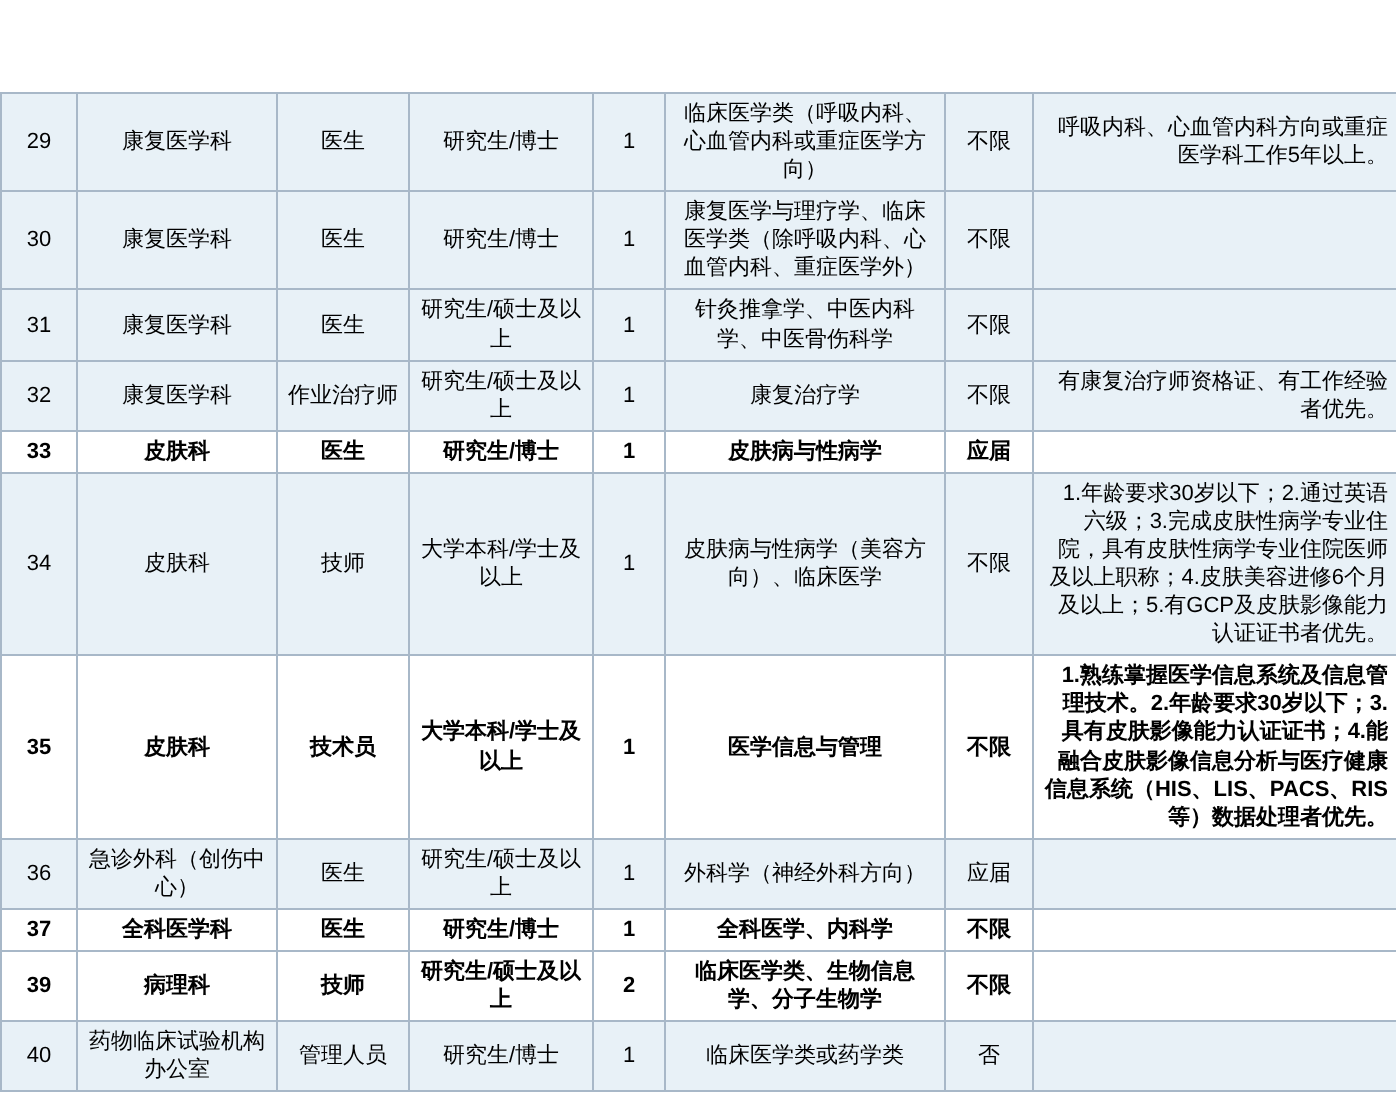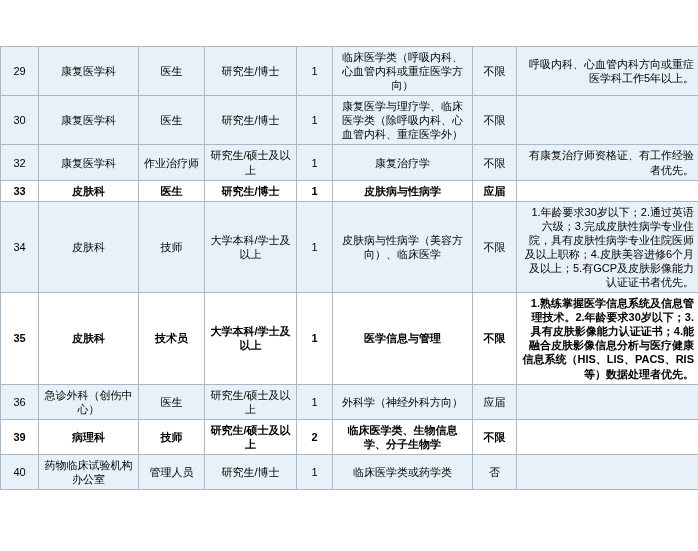--- a/index.html
+++ b/index.html
@@ -73,20 +73,30 @@
         <td class="cell-center">30</td>
         <td class="cell-center">康复医学科</td>
         <td class="cell-center">医生</td>
         <td class="cell-center">研究生/博士</td>
         <td class="cell-center">1</td>
         <td class="cell-center">康复医学与理疗学、临床医学类（除呼吸内科、心血管内科、重症医学外）</td>
         <td class="cell-center">不限</td>
         <td class="cell-left"></td>
       </tr>
       <tr class="row-alt">
+        <td class="cell-center">31</td>
+        <td class="cell-center">康复医学科</td>
+        <td class="cell-center">医生</td>
+        <td class="cell-center">研究生/硕士及以上</td>
+        <td class="cell-center">1</td>
+        <td class="cell-center">针灸推拿学、中医内科学、中医骨伤科学</td>
+        <td class="cell-center">不限</td>
+        <td class="cell-left"></td>
+      </tr>
+      <tr class="row-alt">
         <td class="cell-center">32</td>
         <td class="cell-center">康复医学科</td>
         <td class="cell-center">作业治疗师</td>
         <td class="cell-center">研究生/硕士及以上</td>
         <td class="cell-center">1</td>
         <td class="cell-center">康复治疗学</td>
         <td class="cell-center">不限</td>
         <td class="cell-left">有康复治疗师资格证、有工作经验者优先。</td>
       </tr>
       <tr class="row-plain">
@@ -123,20 +133,30 @@
         <td class="cell-center">36</td>
         <td class="cell-center">急诊外科（创伤中心）</td>
         <td class="cell-center">医生</td>
         <td class="cell-center">研究生/硕士及以上</td>
         <td class="cell-center">1</td>
         <td class="cell-center">外科学（神经外科方向）</td>
         <td class="cell-center">应届</td>
         <td class="cell-left"></td>
       </tr>
       <tr class="row-plain">
+        <td class="cell-center">37</td>
+        <td class="cell-center">全科医学科</td>
+        <td class="cell-center">医生</td>
+        <td class="cell-center">研究生/博士</td>
+        <td class="cell-center">1</td>
+        <td class="cell-center">全科医学、内科学</td>
+        <td class="cell-center">不限</td>
+        <td class="cell-left"></td>
+      </tr>
+      <tr class="row-plain">
         <td class="cell-center">39</td>
         <td class="cell-center">病理科</td>
         <td class="cell-center">技师</td>
         <td class="cell-center">研究生/硕士及以上</td>
         <td class="cell-center">2</td>
         <td class="cell-center">临床医学类、生物信息学、分子生物学</td>
         <td class="cell-center">不限</td>
         <td class="cell-left"></td>
       </tr>
       <tr class="row-alt">

